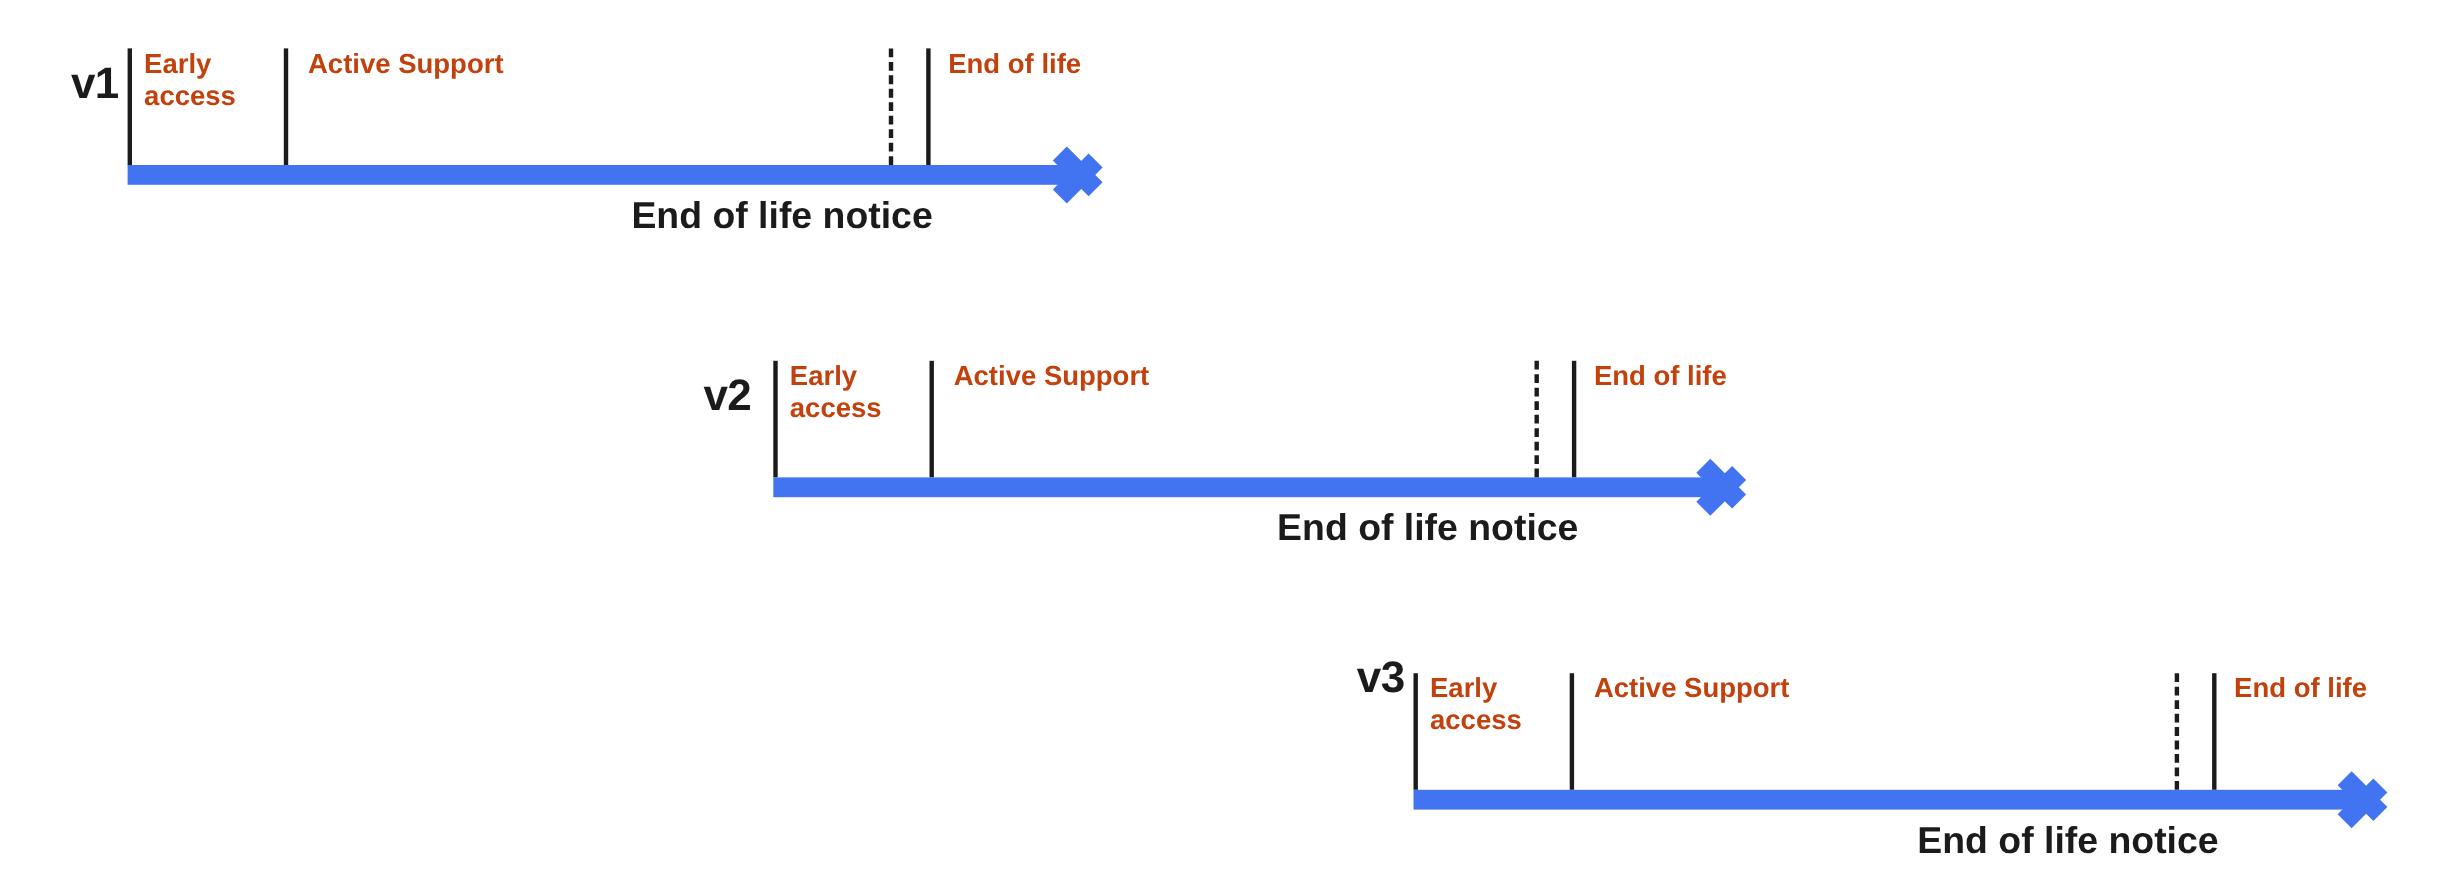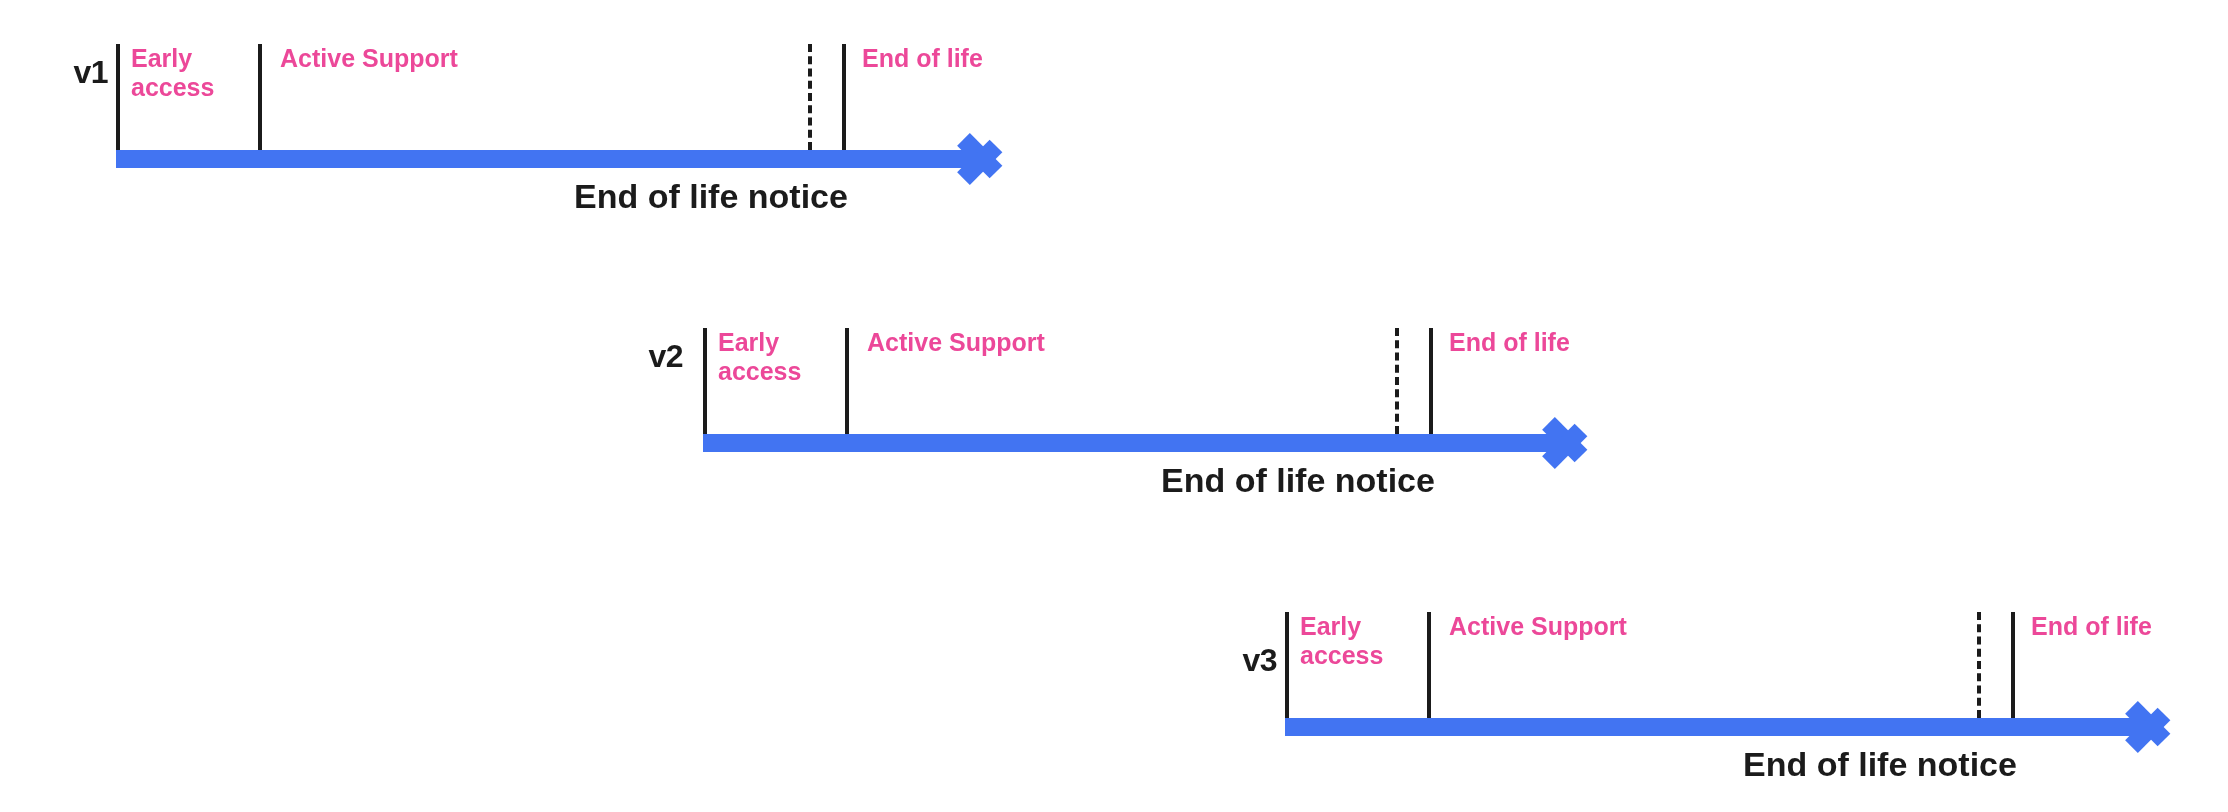--- a/index.html
+++ b/index.html
@@ -19,21 +19,21 @@
 
   .timeline-row {
     position: absolute;
     left: 0;
     top: 0;
   }
 
   
   .version-label {
     position: absolute;
-    font-size: 32px;
+    font-size: 40px;
     font-weight: 700;
     color: #1b1b1b;
     letter-spacing: -0.5px;
     line-height: 1;
     white-space: nowrap;
     text-align: right;
   }
 
   
   .divider {
@@ -47,21 +47,21 @@
     position: absolute;
     width: 0;
     border-left: 4px dashed #1b1b1b;
   }
 
   
   .phase-label {
     position: absolute;
     font-size: 25px;
     font-weight: 700;
-    color: #ec4899;
+    color: #c2410c;
     line-height: 1.14;
     white-space: pre-line;
   }
 
   
   .arrow-shaft {
     position: absolute;
     height: 18px;
     background: #4274f2;
   }
@@ -144,21 +144,21 @@
     <div class="arrow-shaft" style="left:703px; top:434px; width:868px;"></div>
     <div class="arrow-head" style="left:1549px; top:411px;">
       <div class="chev chev-top"></div>
       <div class="chev chev-bottom"></div>
     </div>
 
     <div class="notice-label" style="left:1161px; top:462px;">End of life notice</div>
   </div>
 
   <div class="timeline-row">
-    <div class="version-label" style="left:1177px; top:644px; width:100px;">v3</div>
+    <div class="version-label" style="left:1177px; top:596px; width:100px;">v3</div>
 
     <div class="divider" style="left:1285px; top:612px; height:106px;"></div>
     <div class="divider" style="left:1427px; top:612px; height:106px;"></div>
     <div class="divider-dashed" style="left:1977px; top:612px; height:106px;"></div>
     <div class="divider" style="left:2011px; top:612px; height:106px;"></div>
 
     <div class="phase-label" style="left:1300px; top:612px; width:120px;">Early
 access</div>
     <div class="phase-label" style="left:1449px; top:612px; width:420px;">Active Support</div>
     <div class="phase-label" style="left:2031px; top:612px; width:300px;">End of life</div>

